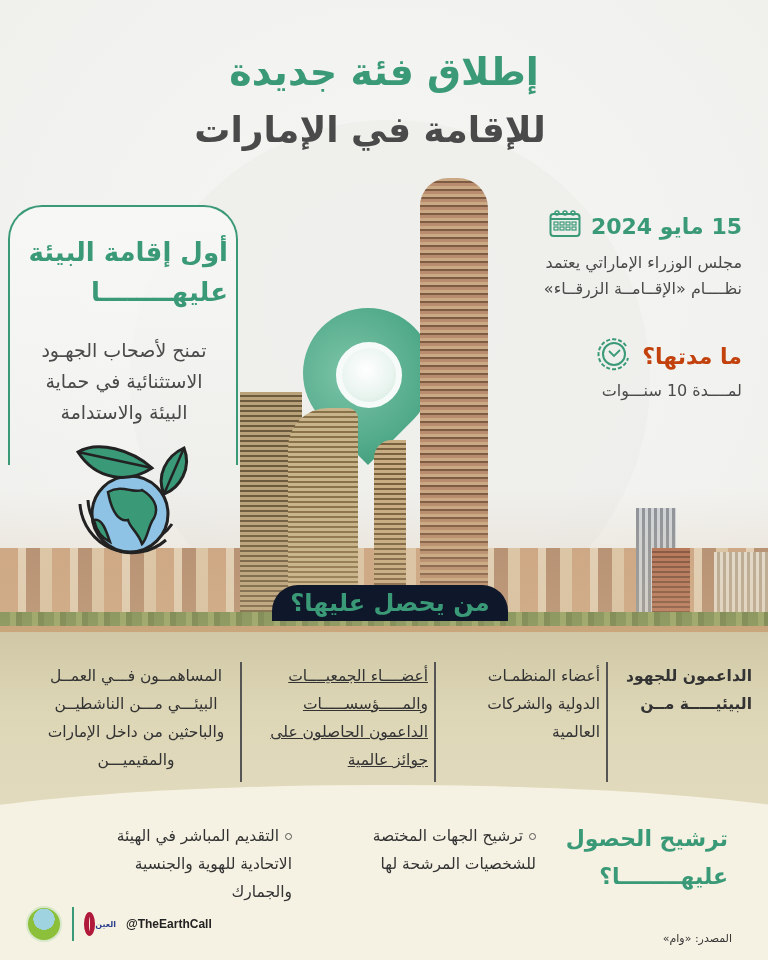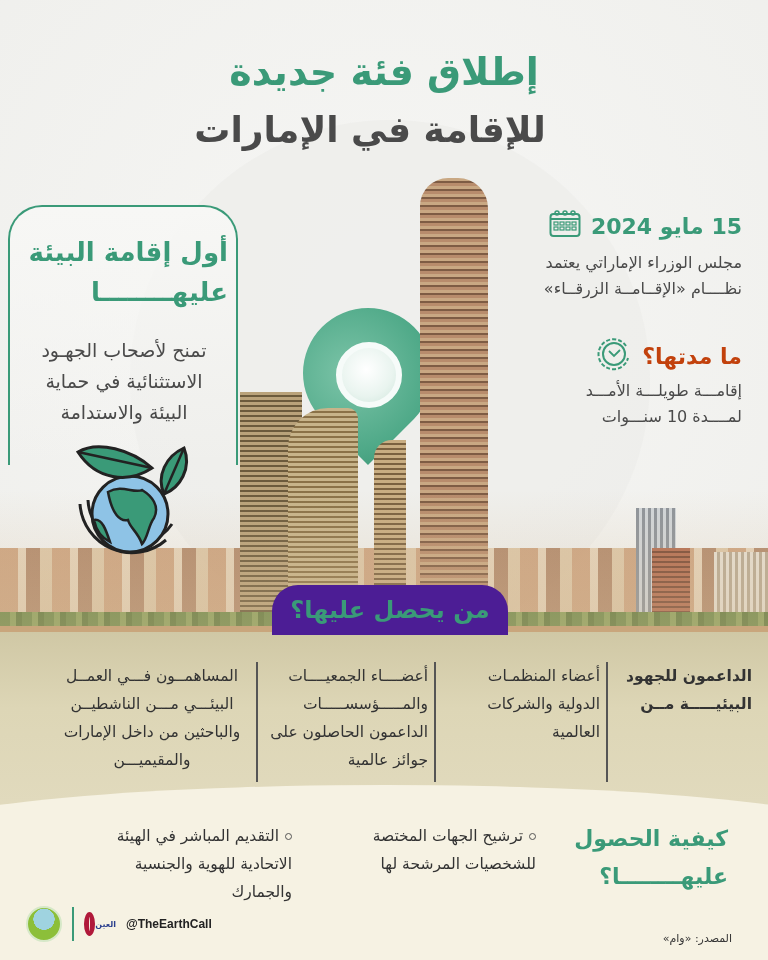--- a/index.html
+++ b/index.html
@@ -119,34 +119,34 @@
     left: 0; top: 628px; width: 768px; height: 200px;
     background: linear-gradient(180deg, #cfc7a4 0%, #ddd6b6 40%, #e2dbbf 100%);
   }
   .shore {
     left: 0; top: 626px; width: 768px; height: 6px;
     background: #c9a67c;
   }
 
   
   .who-pill {
-    left: 272px; top: 585px; width: 236px; height: 50px;
-    background: #4c1d95; border-radius: 26px 26px 0 0;
+    left: 272px; top: 585px; width: 236px; height: 36px;
+    background: #0f172a; border-radius: 26px 26px 0 0;
     display: flex; align-items: center; justify-content: center;
   }
   .who-text { font-size: 24px; font-weight: bold; color: #3a9a78; }
 
   
   .cols { left: 12px; top: 662px; width: 746px; height: 120px; display: flex; flex-direction: row; }
   .col { font-size: 15.5px; line-height: 28px; color: #333; text-align: right; padding: 0 6px; }
   .col.first { font-weight: bold; width: 150px; }
   .col.sep { border-right: 2px solid #555; }
   .col-1 { width: 150px; }
   .col-2 { width: 172px; }
-  .col-3 { width: 178px; }
+  .col-3 { width: 194px; text-decoration: underline; }
   .col-4 { width: 210px; text-align: center; }
 
   
   .panel {
     left: -120px; top: 785px; width: 1010px; height: 400px; border-radius: 50% 50% 0 0 / 14% 14% 0 0;
     background: #f6f2e3;
   }
   .how-title {
     right: 40px; top: 820px; width: 170px; text-align: right;
     font-size: 22px; font-weight: bold; color: #3a9a78; line-height: 38px;
@@ -252,21 +252,20 @@
   <span class="duration-title">ما مدتها؟</span>
   <span>
     <svg width="36" height="36" viewBox="0 0 36 36">
       <path d="M30 10 A15 15 0 1 0 32 22" fill="none" stroke="#3a9a78" stroke-width="2" stroke-dasharray="4 2"></path>
       <circle cx="18" cy="18" r="11" fill="none" stroke="#3a9a78" stroke-width="2"></circle>
       <path d="M13 15 L18 20 L24 14" fill="none" stroke="#3a9a78" stroke-width="1.8"></path>
     </svg>
   </span>
 </div>
 <div class="abs duration p-text">
-  <div>إقامـــة طويلـــة الأمـــد</div>
   <div>لمــــدة 10 سنـــوات</div>
 </div>
 
 <div class="abs who-pill">
   <span class="who-text">من يحصل عليها؟</span>
 </div>
 
 <div class="abs cols">
   <div class="col first col-1">
     <div>الداعمون للجهود</div>
@@ -286,21 +285,21 @@
   <div class="col col-4 sep">
     <div>المساهمــون فـــي العمــل</div>
     <div>البيئـــي مـــن الناشطيــن</div>
     <div>والباحثين من داخل الإمارات</div>
     <div>والمقيميـــن</div>
   </div>
 </div>
 
 <div class="abs panel"></div>
 <div class="abs how-title">
-  <div>كيفية الحصول</div>
+  <div>ترشيح الحصول</div>
   <div>عليهــــــــا؟</div>
 </div>
 <div class="abs how-item how-1">
   <div><span class="bullet"></span><span>ترشيح الجهات المختصة</span></div>
   <div>للشخصيات المرشحة لها</div>
 </div>
 <div class="abs how-item how-2">
   <div><span class="bullet"></span><span>التقديم المباشر في الهيئة</span></div>
   <div>الاتحادية للهوية والجنسية</div>
   <div>والجمارك</div>

